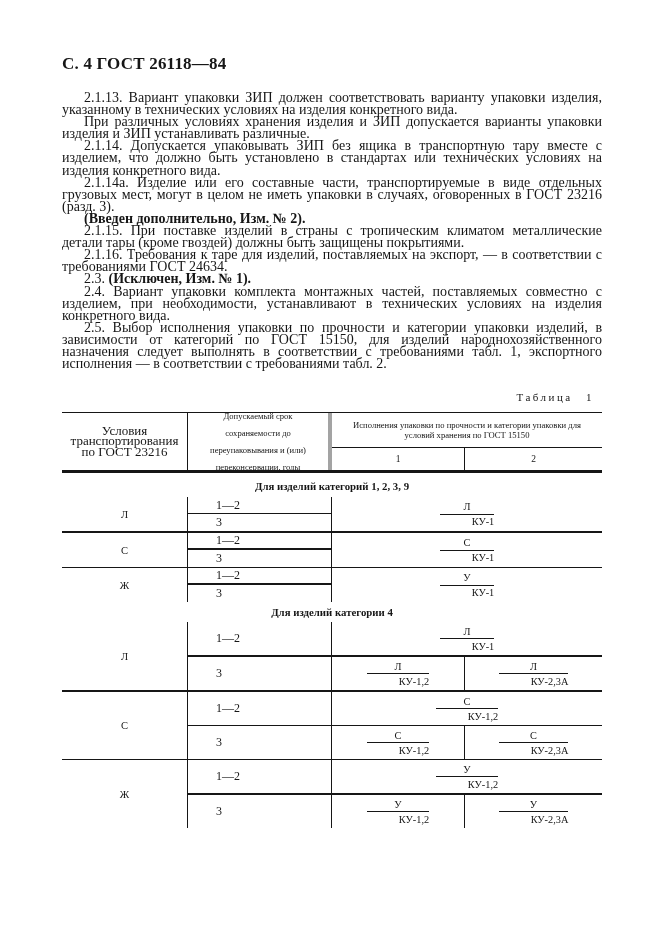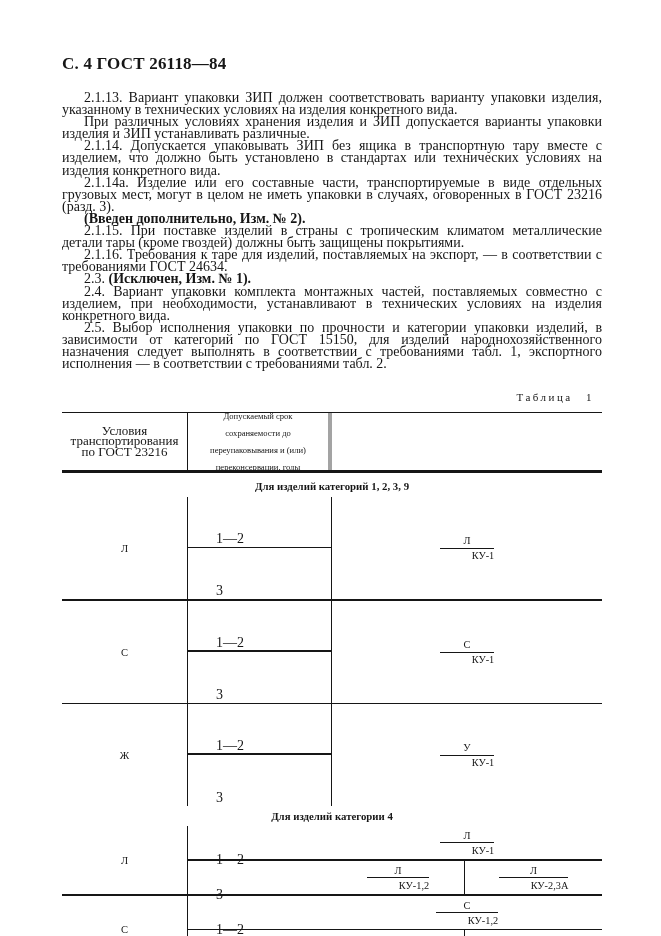--- a/index.html
+++ b/index.html
@@ -34,21 +34,21 @@
   .hsub2{flex:1;font-size:9.5px;}
 
   .section-title{text-align:center;font-weight:bold;font-size:10.8px;padding:7px 0 5px 0;}
   .s2 .section-title{padding:4px 0 4px 0;}
 
   
   .s1row{display:flex;}
   .c1{width:126px;border-right:1px solid #161616;font-size:10.5px;}
   .c2col{width:144px;border-right:1px solid #161616;display:flex;flex-direction:column;box-sizing:border-box;}
   .c2col .term{height:17px;}
-  .term{display:flex;align-items:center;justify-content:flex-start;padding-left:28px;font-size:14px;box-sizing:border-box;margin-top:34px;}
+  .term{display:flex;align-items:center;justify-content:flex-start;padding-left:28px;font-size:12px;box-sizing:border-box;}
   .c3span{flex:1;}
 
   
   .s2row{display:flex;}
   .s2body{flex:1;display:flex;flex-direction:column;}
   .s2sub{display:flex;height:33px;}
   .s2sub .term{width:144px;border-right:1px solid #161616;}
   .vspan{flex:1;}
   .v1{width:133px;border-right:1px solid #161616;}
   .v2{flex:1;}
@@ -84,20 +84,27 @@
       <p><span>2.5. Выбор исполнения упаковки по прочности и категории упаковки изделий, в зависимости от категорий по ГОСТ 15150, для изделий народнохозяйственного назначения следует выполнять в соответствии с требованиями табл. 1, экспортного исполнения — в соответствии с требованиями табл. 2.</span><b></b></p>
     </div>
 
     <div class="table-label">Таблица 1</div>
 
     <div class="gtable">
 
       <div class="ghead">
         <div class="cell hc1">Условия транспортирования по ГОСТ 23216</div>
         <div class="cell hc2">Допускаемый срок сохраняемости до переупаковывания и (или) переконсервации, годы</div>
+        <div class="hc3">
+          <div class="cell hc3top">Исполнения упаковки по прочности и категории упаковки для условий хранения по ГОСТ 15150</div>
+          <div class="hc3sub">
+            <div class="cell hsub1">1</div>
+            <div class="cell hsub2">2</div>
+          </div>
+        </div>
       </div>
 
       <div class="s1">
         <div class="section-title">Для изделий категорий 1, 2, 3, 9</div>
 
         <div class="s1row bb2">
           <div class="cell c1">Л</div>
           <div class="c2col">
             <div class="term db1">1—2</div>
             <div class="term">3</div>

